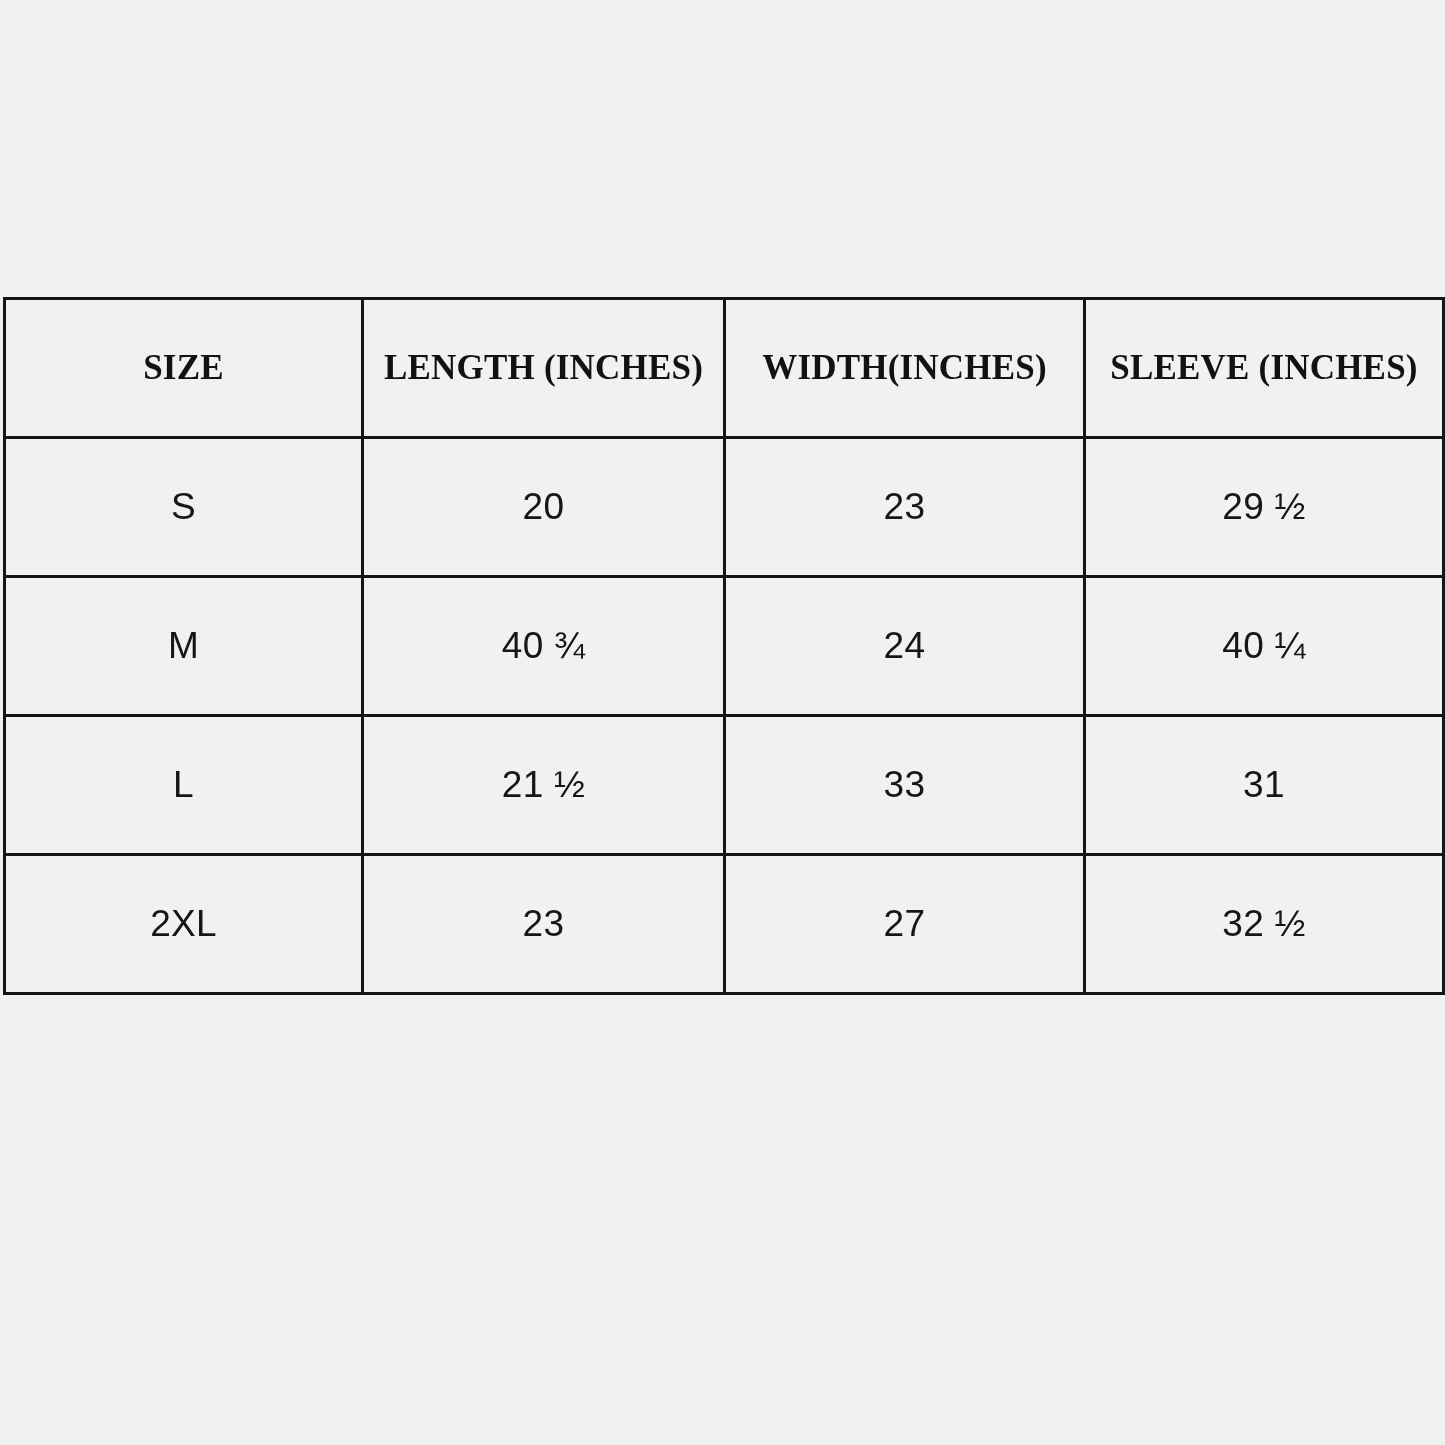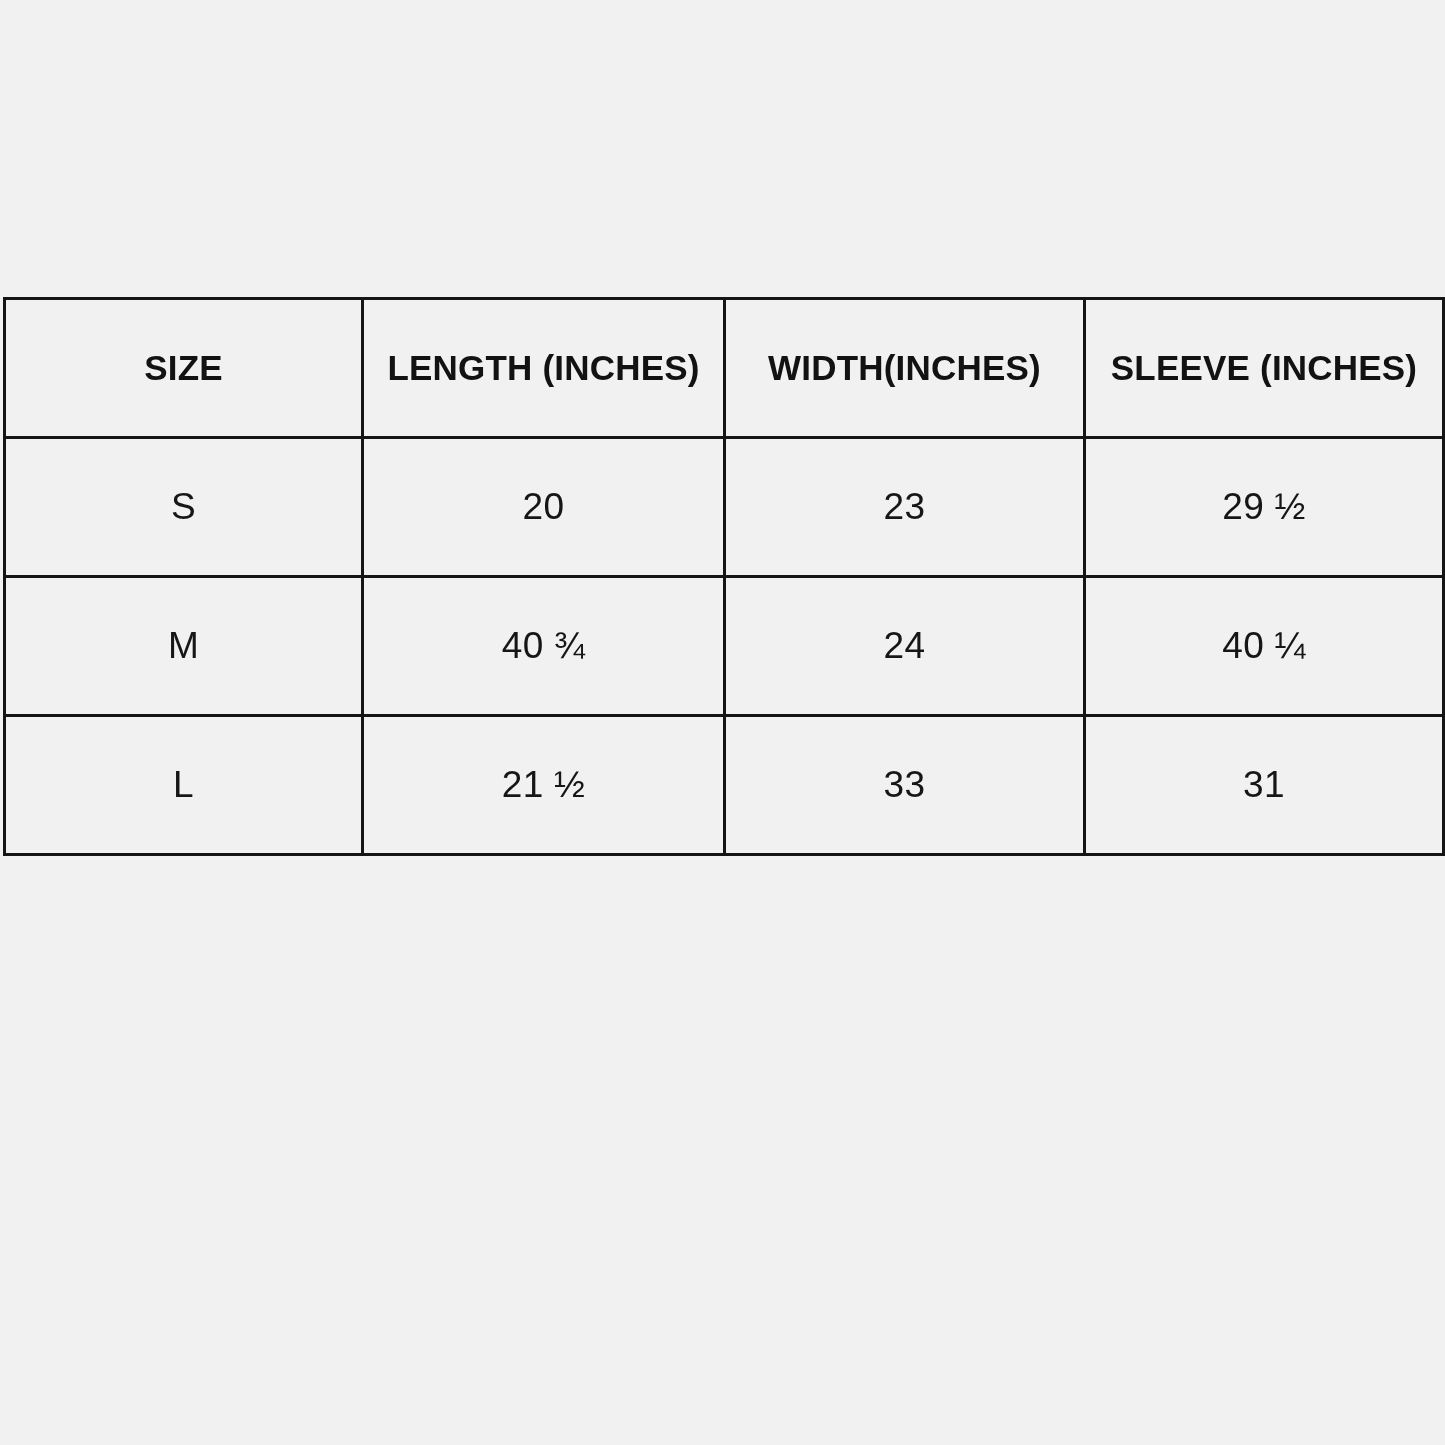--- a/index.html
+++ b/index.html
@@ -51,20 +51,21 @@
     padding: 0 6px;
     background: #f1f1f1;
   }
 
   table.size-chart thead th {
     font-weight: 700;
     font-size: 35px;
     letter-spacing: 0.2px;
     color: #121212;
     white-space: nowrap;
+    font-family: Liberation Serif, serif;
   }
 
   table.size-chart tbody td {
     font-weight: 400;
     font-size: 37px;
     color: #161616;
     letter-spacing: 0.3px;
     white-space: nowrap;
   }
 
@@ -104,16 +105,22 @@
           <td>40 ¾</td>
           <td>24</td>
           <td>40 ¼</td>
         </tr>
         <tr>
           <td class="size-cell">L</td>
           <td>21 ½</td>
           <td>33</td>
           <td>31</td>
         </tr>
+        <tr>
+          <td class="size-cell">2XL</td>
+          <td>23</td>
+          <td>27</td>
+          <td>32 ½</td>
+        </tr>
       </tbody>
     </table>
   </div>
 </div>
 
 </body></html>

